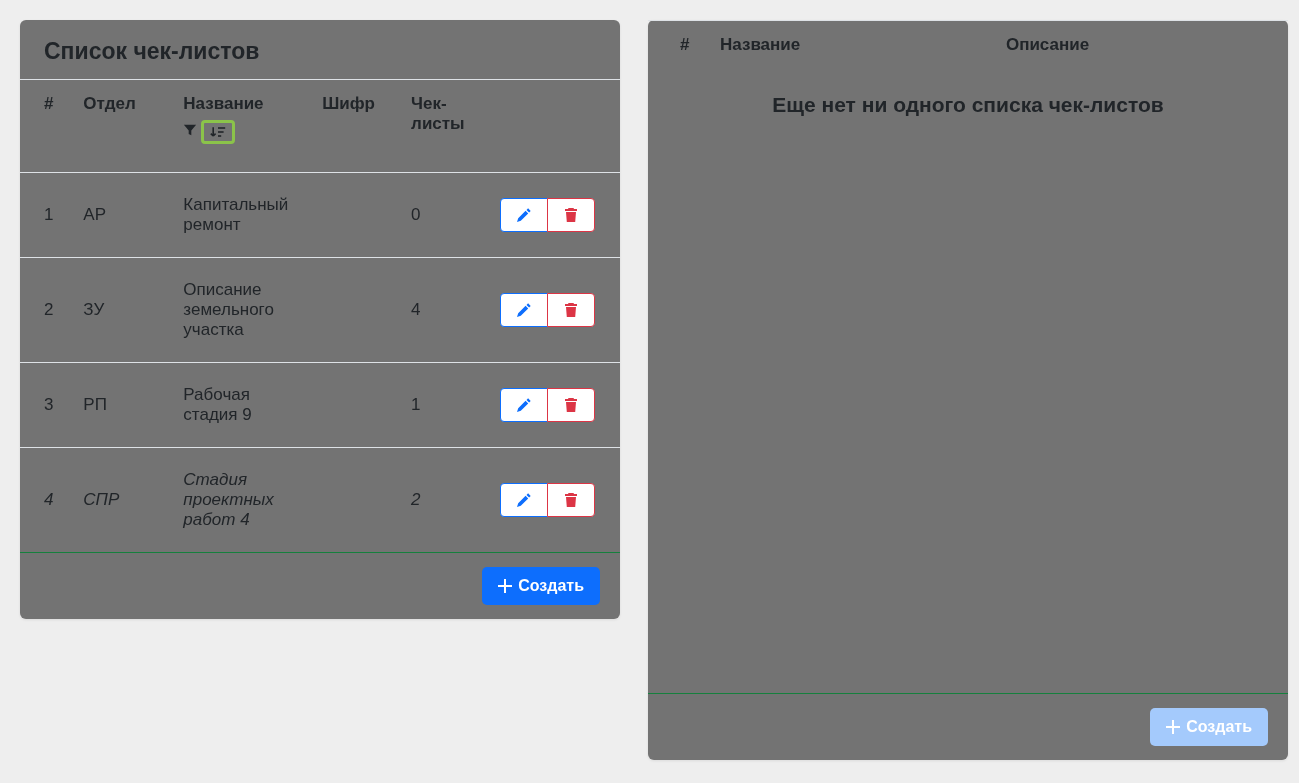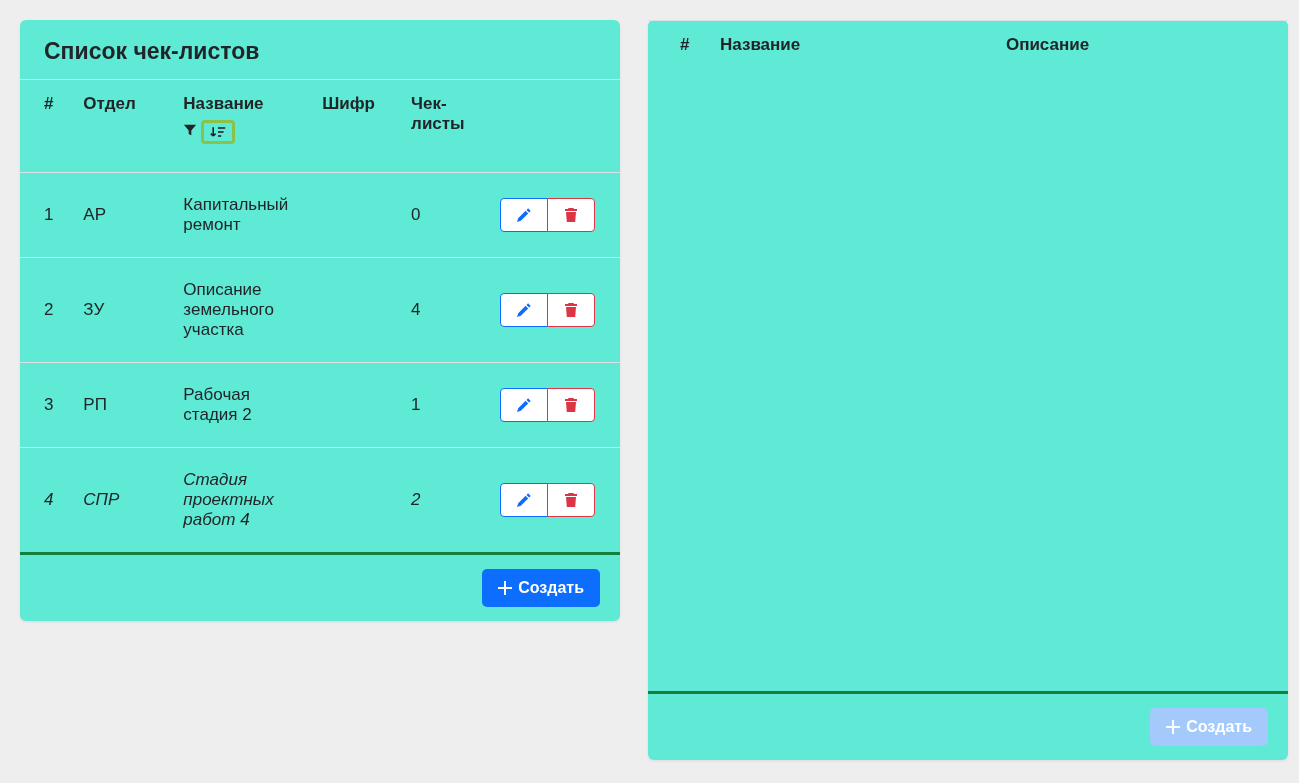--- a/index.html
+++ b/index.html
@@ -10,21 +10,21 @@
     font-family: Arial, Helvetica, sans-serif;
     font-size: 16px;
     color: #212529;
   }
   .container {
     display: flex;
     gap: 28px;
     align-items: flex-start;
   }
   .card {
-    background: #5eead4;
+    background: #737373;
     border-radius: 6px;
     box-shadow: 0 1px 3px rgba(0,0,0,0.08);
     flex: 1;
     display: flex;
     flex-direction: column;
   }
   .card-left { width: 600px; flex: 0 0 600px; }
   .card-right { width: 640px; flex: 0 0 640px; min-height: 740px; }
   .card-title {
     font-size: 23px;
@@ -77,21 +77,21 @@
     color: #0d6efd;
   }
   .btn-delete {
     border: 1px solid #dc3545;
     border-radius: 0 4px 4px 0;
     color: #dc3545;
     margin-left: -1px;
   }
   .btn-icon svg { width: 16px; height: 16px; }
   .card-footer {
-    border-top: 3px solid #15803d;
+    border-top: 1px solid #15803d;
     padding: 14px 20px;
     display: flex;
     justify-content: flex-end;
     margin-top: auto;
   }
   .btn-primary {
     background: #0d6efd;
     color: #fff;
     border: none;
     border-radius: 5px;
@@ -195,21 +195,21 @@
                 <span class="btn-icon btn-delete">
                   <svg viewBox="0 0 16 16" fill="#dc3545">
                     <path d="M5.5 1h5l.5 1H14v2H2V2h3l.5-1zM3 5h10l-.8 10H3.8L3 5z"></path>
                   </svg>
                 </span>
               </span></td>
           </tr>
           <tr>
             <td>3</td>
             <td>РП</td>
-            <td>Рабочая стадия 2</td>
+            <td>Рабочая стадия 9</td>
             <td></td>
             <td>1</td>
             <td><span class="btn-group">
                 <span class="btn-icon btn-edit">
                   <svg viewBox="0 0 16 16" fill="#0d6efd">
                     <path d="M12.1 1.3l2.6 2.6-1.6 1.6-2.6-2.6 1.6-1.6zM9.6 3.8l2.6 2.6L4.8 13.8 1 15l1.2-3.8L9.6 3.8z"></path>
                   </svg>
                 </span>
                 <span class="btn-icon btn-delete">
                   <svg viewBox="0 0 16 16" fill="#dc3545">
@@ -252,20 +252,21 @@
   <div class="card card-right">
     <table>
       <thead class="right-thead">
         <tr>
           <th>#</th>
           <th>Название</th>
           <th>Описание</th>
         </tr>
       </thead>
     </table>
+    <div class="empty-msg">Еще нет ни одного списка чек-листов</div>
     <div class="card-footer">
       <button class="btn-primary disabled">
         <svg viewBox="0 0 14 14" fill="#fff">
             <path d="M6 0h2v6h6v2H8v6H6V8H0V6h6V0z"></path>
           </svg>
         <span>Создать</span>
       </button>
     </div>
   </div>
 

